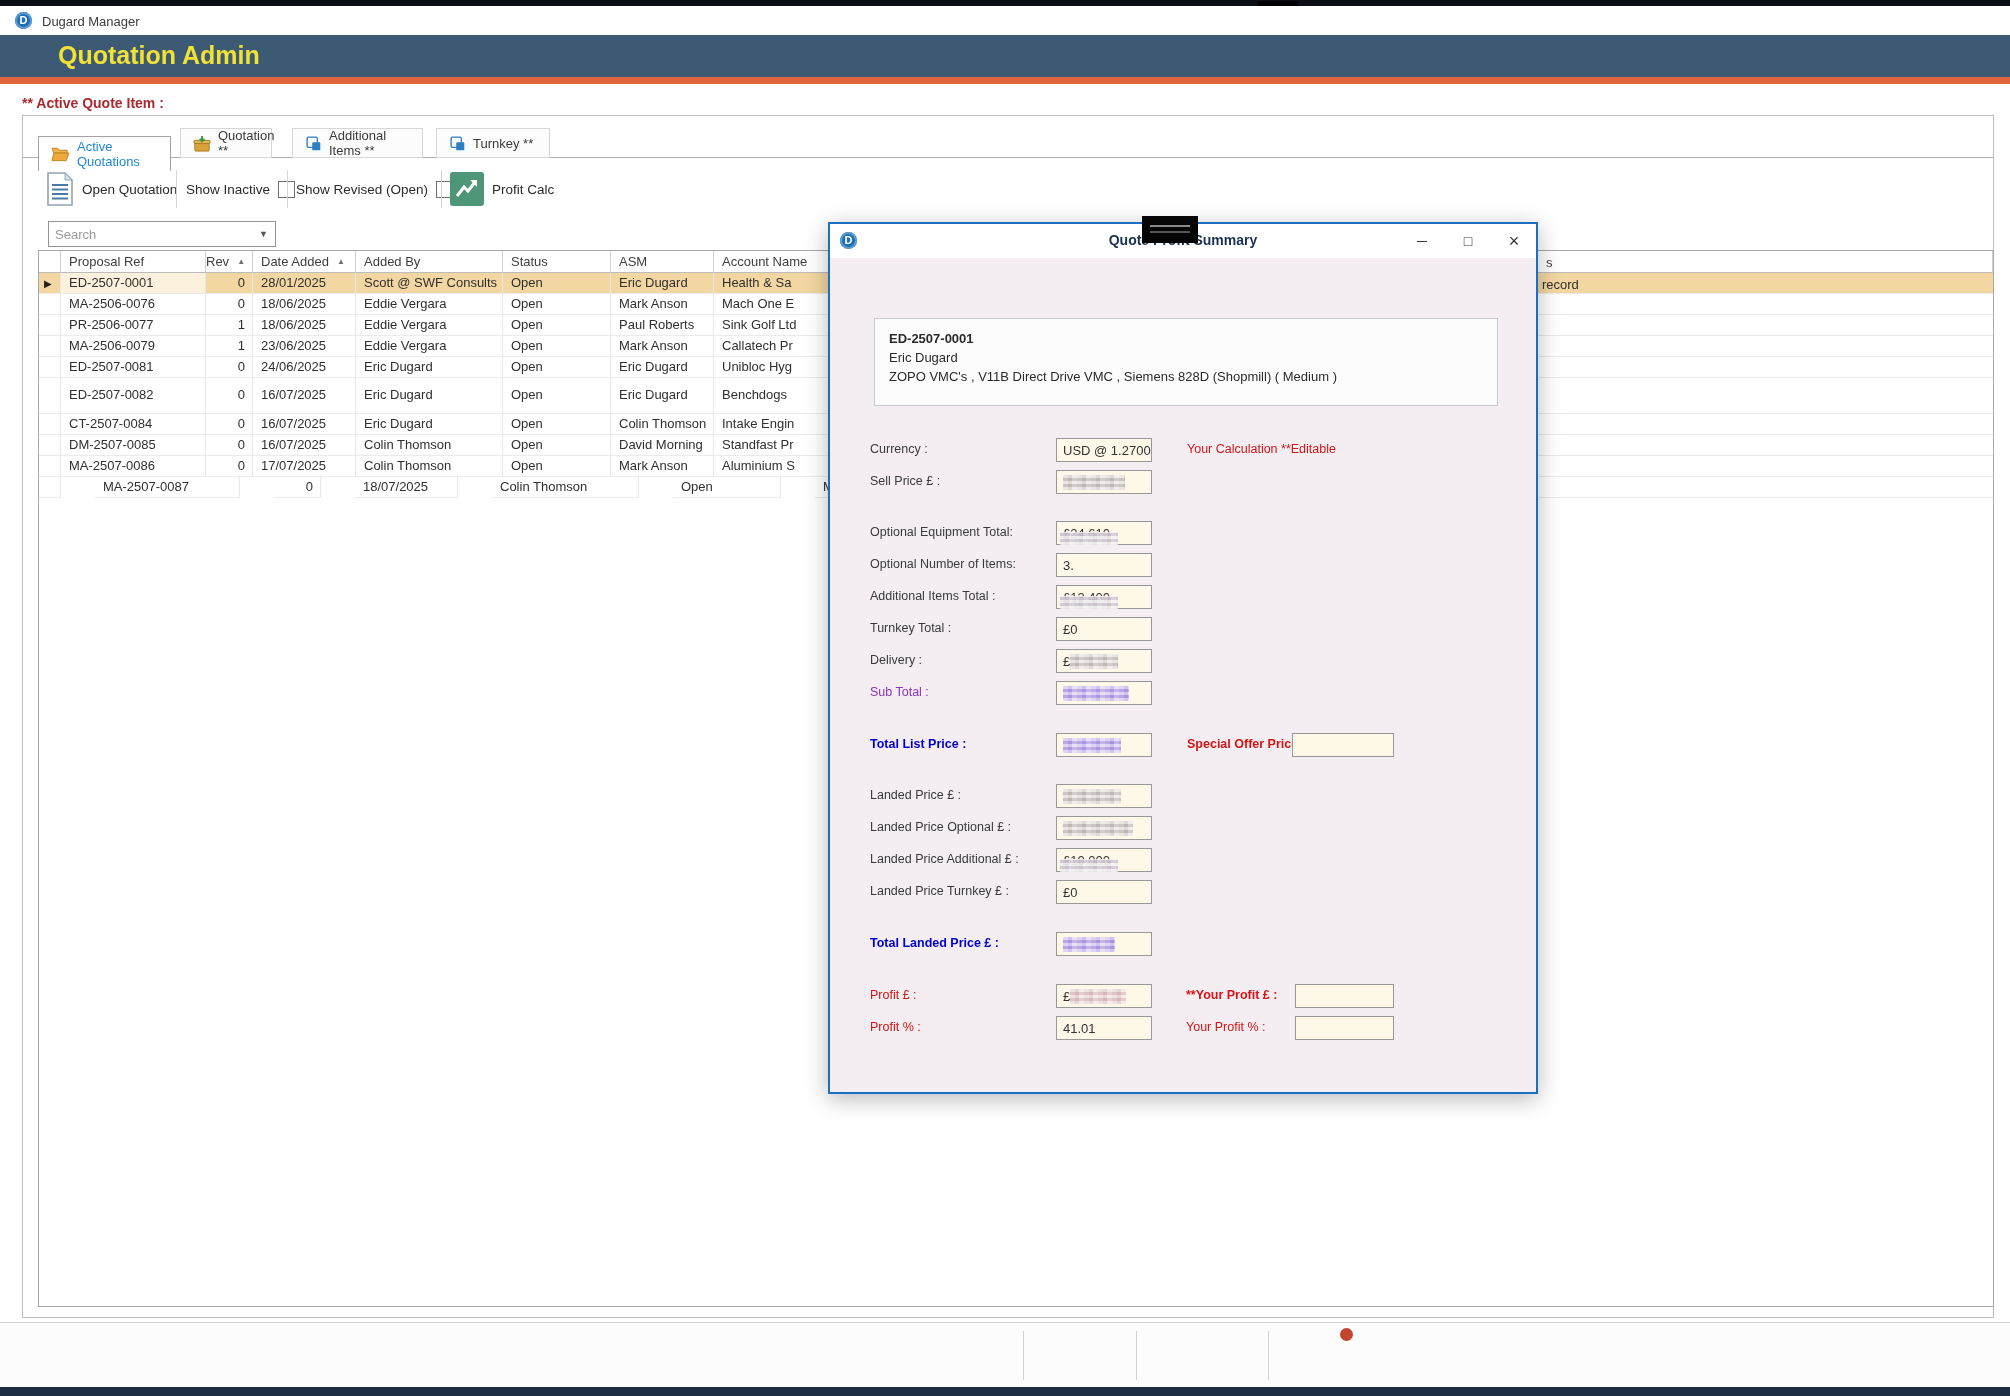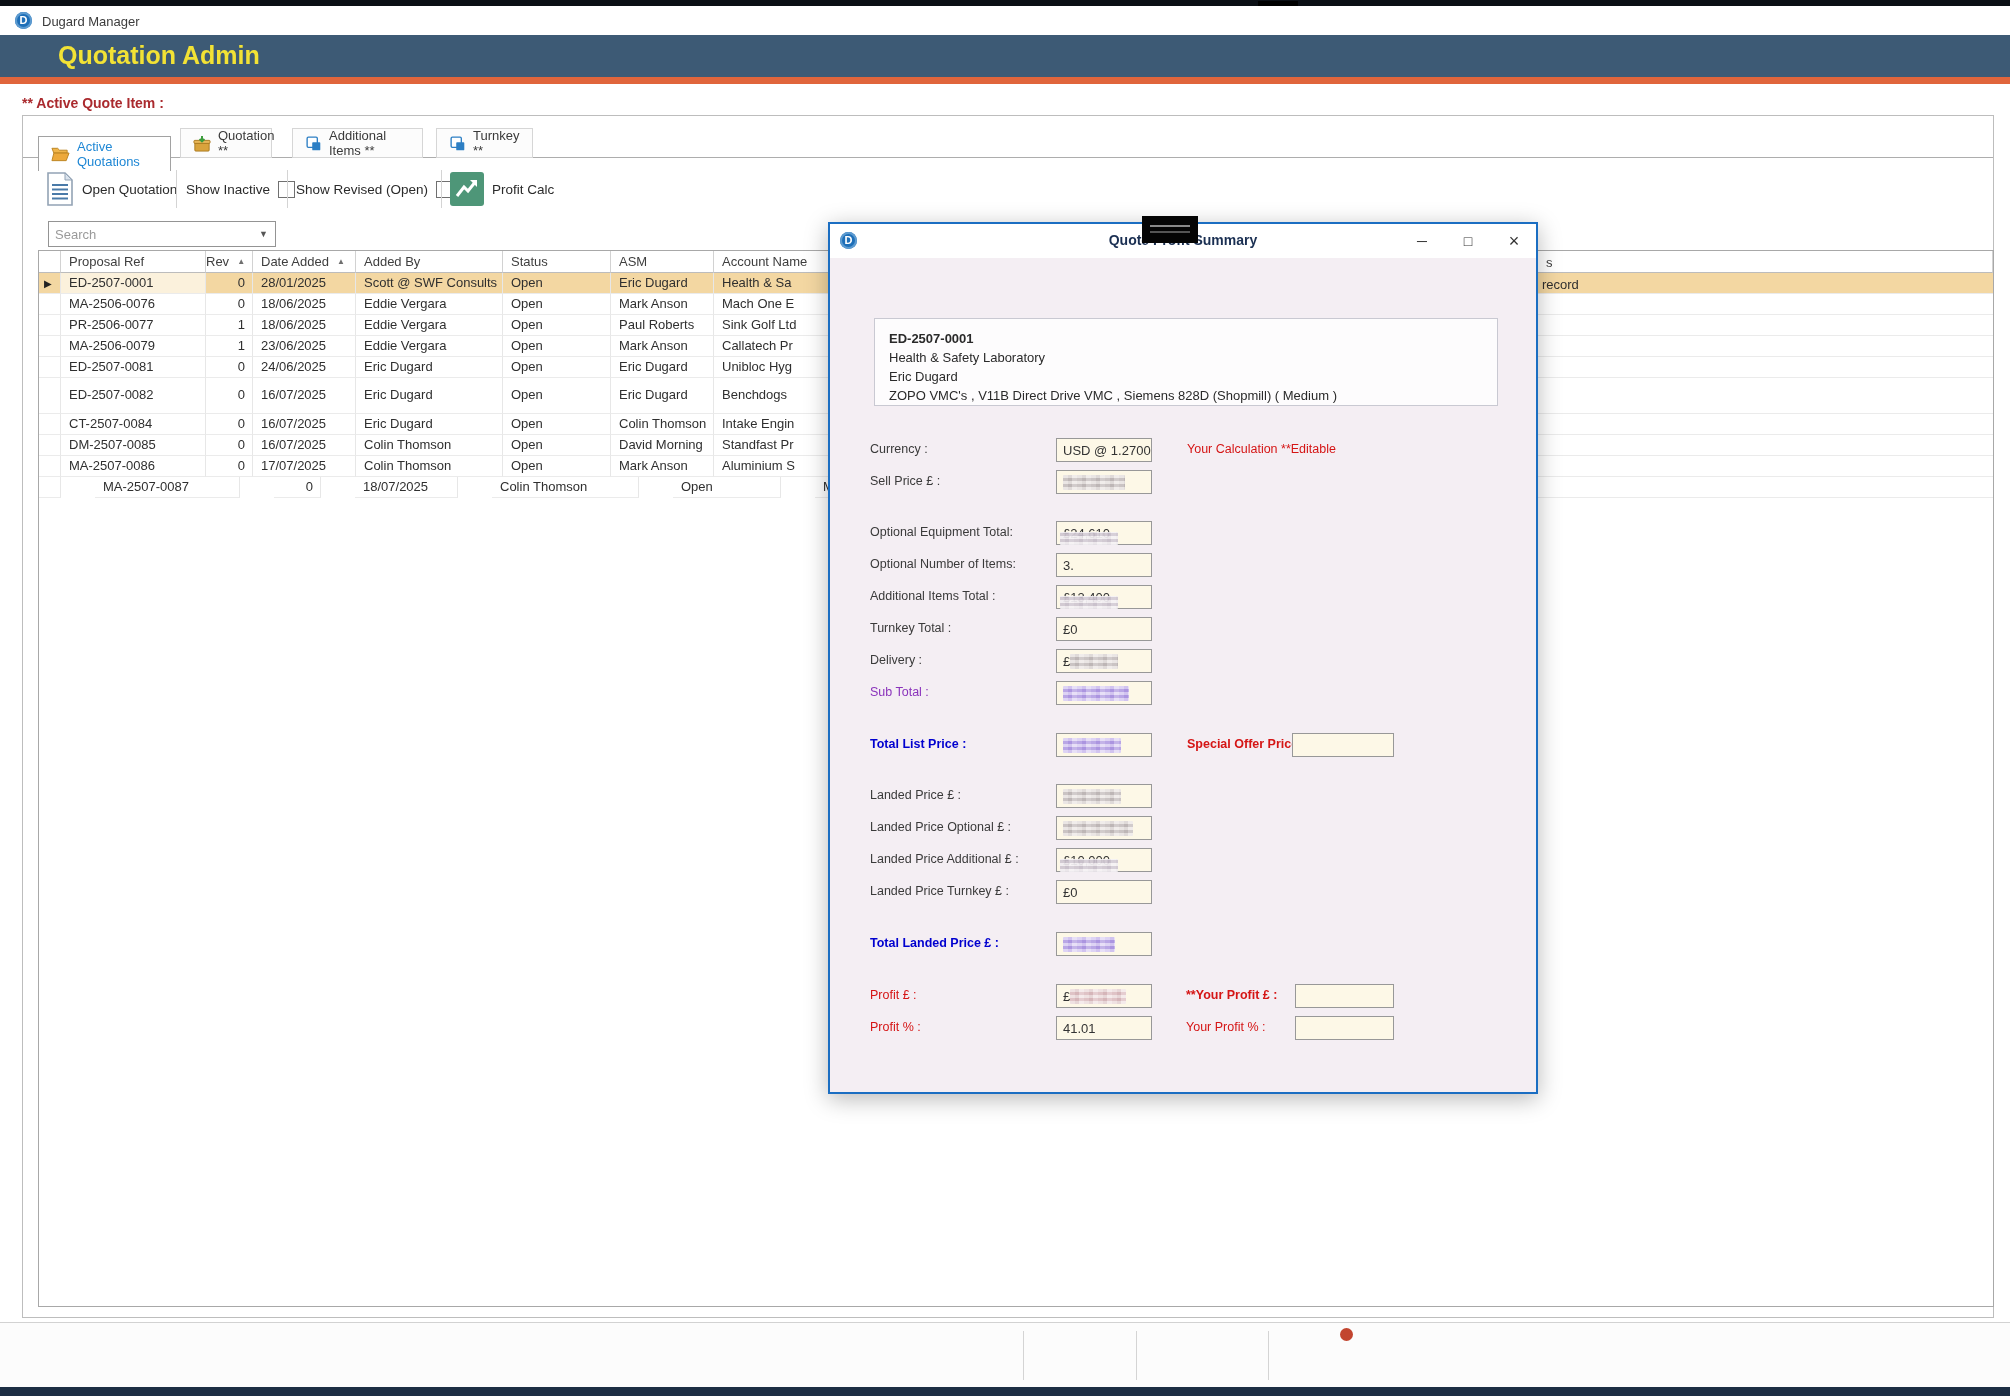--- a/index.html
+++ b/index.html
@@ -126,21 +126,21 @@
     </svg>
   <span>Quotation **</span>
 </div>
 <div class="tab" style="left:292px; width:131px;">
   <svg width="17" height="17" viewBox="0 0 20 20">
       <rect x="2.5" y="2.5" width="12" height="12" rx="1.5" fill="#fff" stroke="#2d7fc4" stroke-width="1.6"></rect>
       <rect x="8.5" y="8.5" width="9.5" height="9.5" rx="1" fill="#2d7fc4"></rect>
     </svg>
   <span>Additional Items **</span>
 </div>
-<div class="tab" style="left:436px; width:97px;">
+<div class="tab" style="left:436px; width:114px;">
   <svg width="17" height="17" viewBox="0 0 20 20">
       <rect x="2.5" y="2.5" width="12" height="12" rx="1.5" fill="#fff" stroke="#2d7fc4" stroke-width="1.6"></rect>
       <rect x="8.5" y="8.5" width="9.5" height="9.5" rx="1" fill="#2d7fc4"></rect>
     </svg>
   <span>Turnkey **</span>
 </div>
 
 <div class="tbtn" style="left:46px; top:172px;">
   <svg width="28" height="34" viewBox="0 0 28 34">
       <path d="M2 1 h17 l7 7 v25 H2 z" fill="#fff" stroke="#93a3b5" stroke-width="1.6"></path>
@@ -312,21 +312,20 @@
     <span id="dlg-title">Quote Profit Summary</span>
     <span class="wctl" style="left:578px;">─</span>
     <span class="wctl" style="left:624px;">□</span>
     <span class="wctl" style="left:670px; font-size:18px;">×</span>
   </div>
   <div id="dlg-redact"></div>
 
   <div id="dlg-body">
     <div id="info-box">
       <div class="b">ED-2507-0001</div>
-      <div>Health &amp; Safety Laboratory</div>
       <div>Eric Dugard</div>
       <div>ZOPO VMC's ,  V11B Direct Drive VMC ,  Siemens 828D (Shopmill) ( Medium )</div>
     </div>
 
     <span class="flabel red" style="left:357px; top:184px; position:absolute;">Your Calculation  **Editable</span>
 
     <div class="frow" style="top:180px;">
       <span class="flabel">Currency :</span>
       <div class="finput"><span>USD @ 1.2700</span></div>
     </div>

